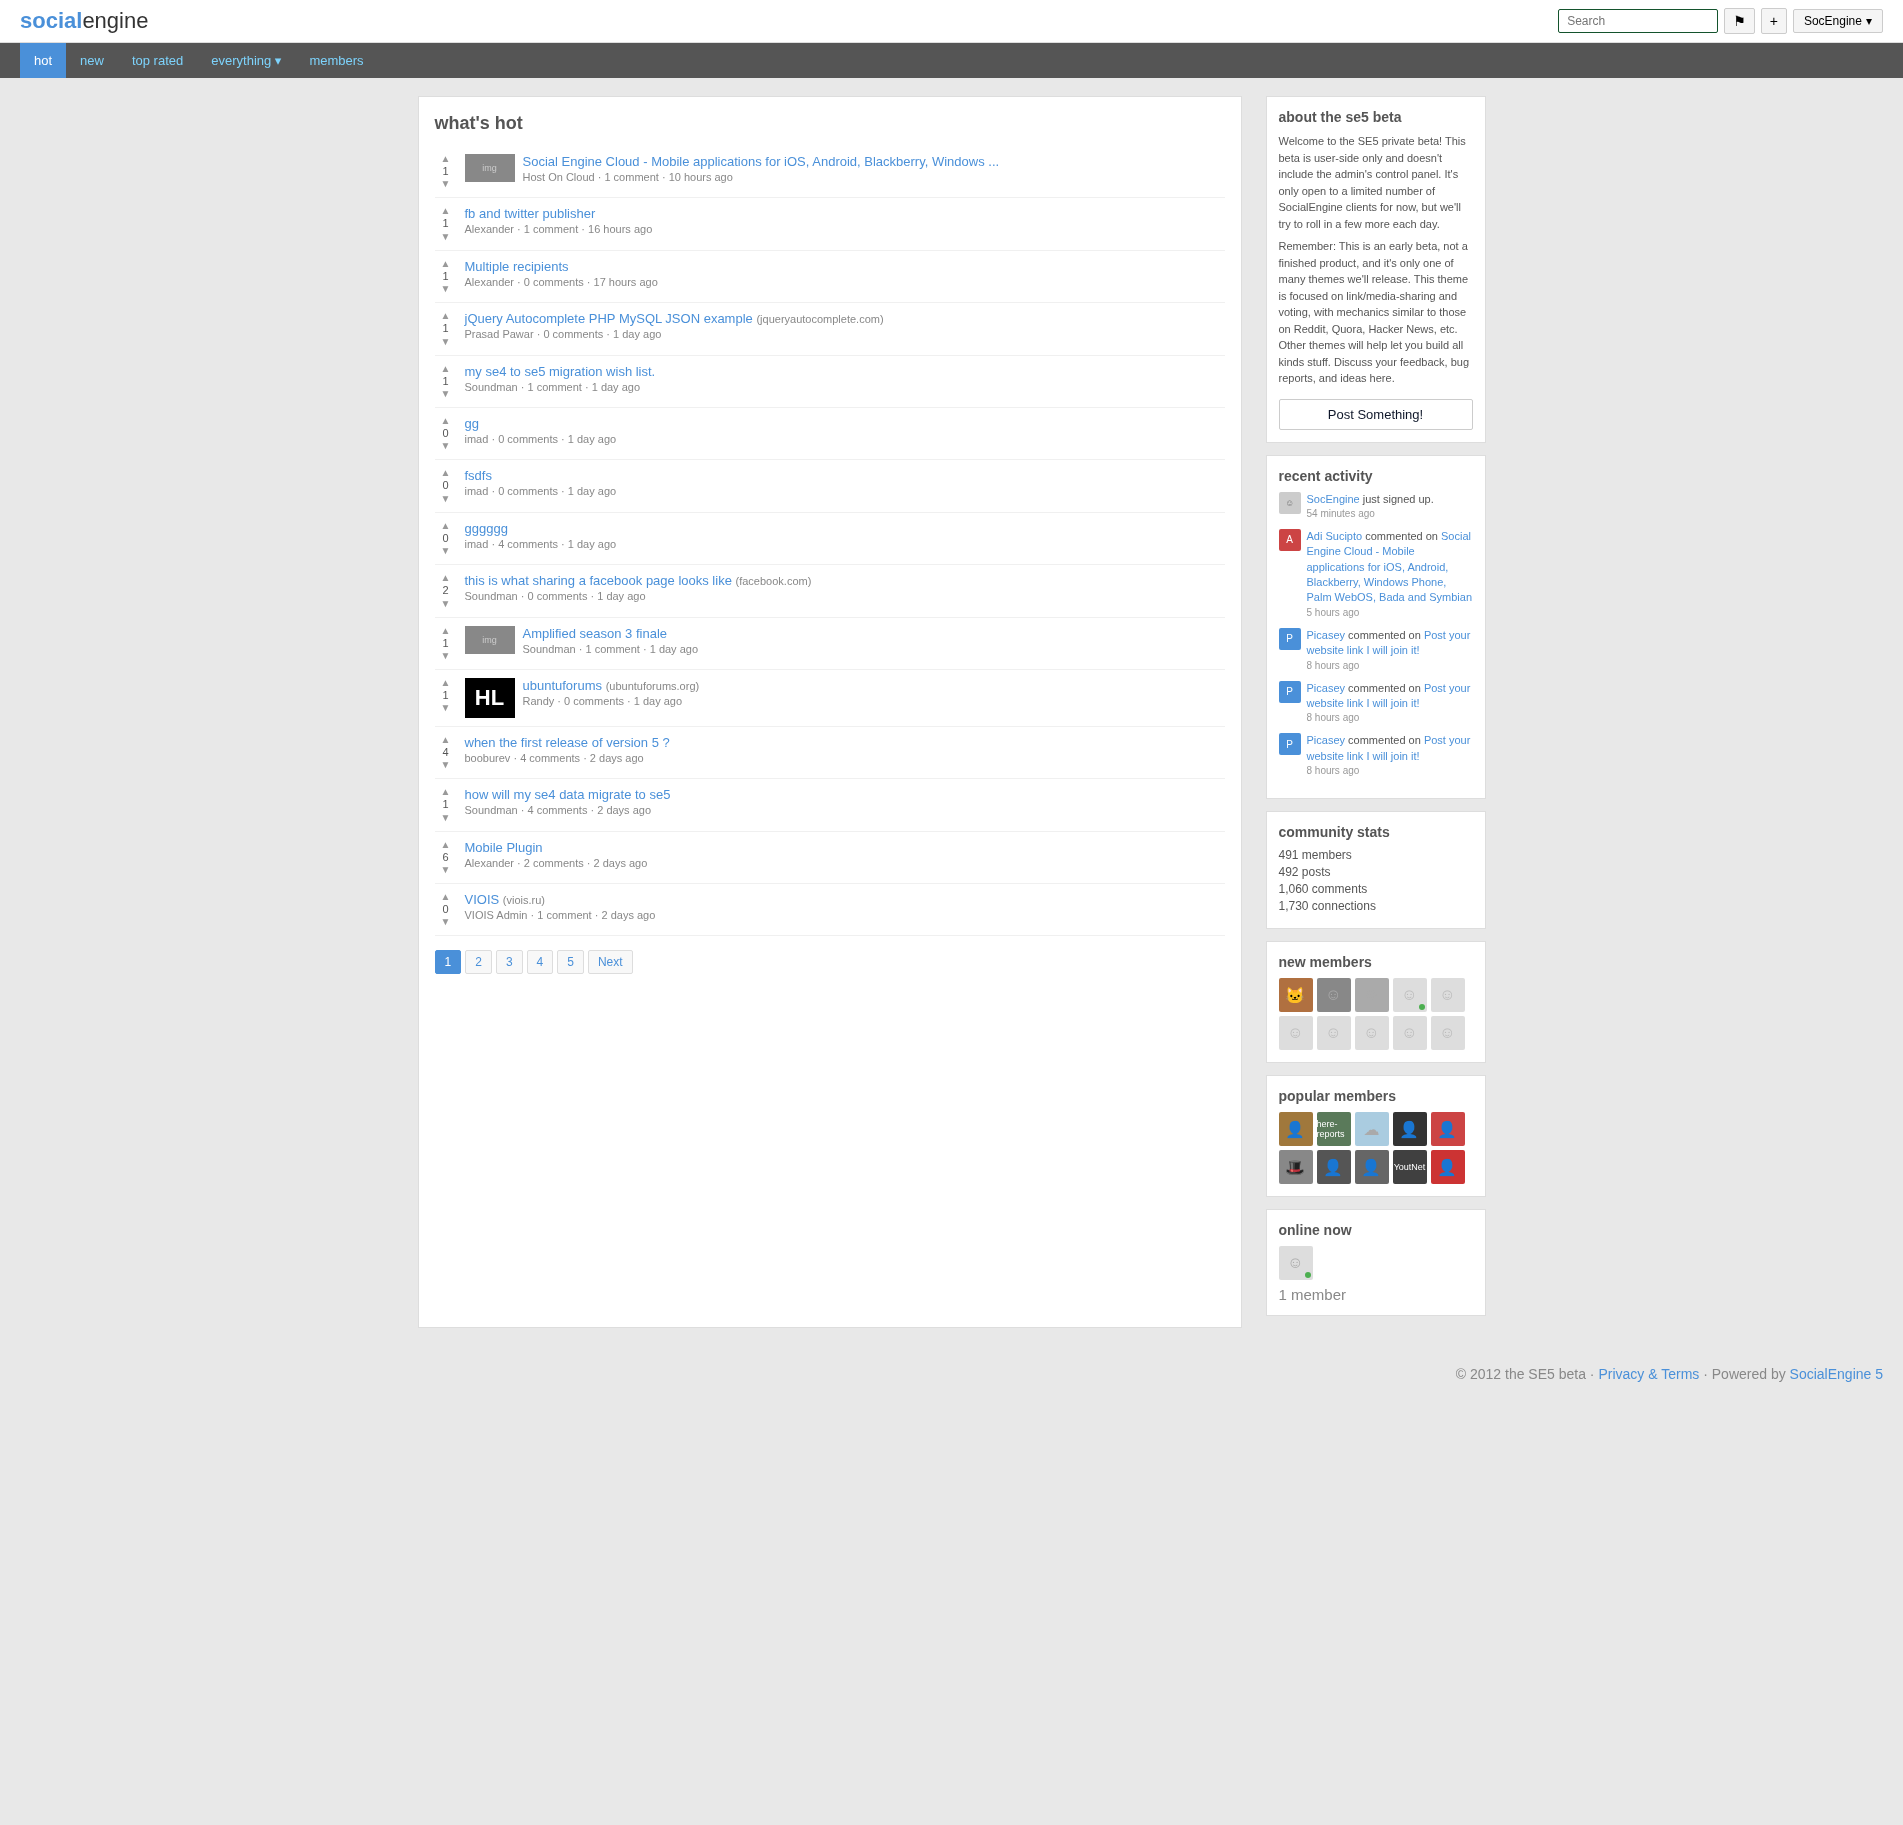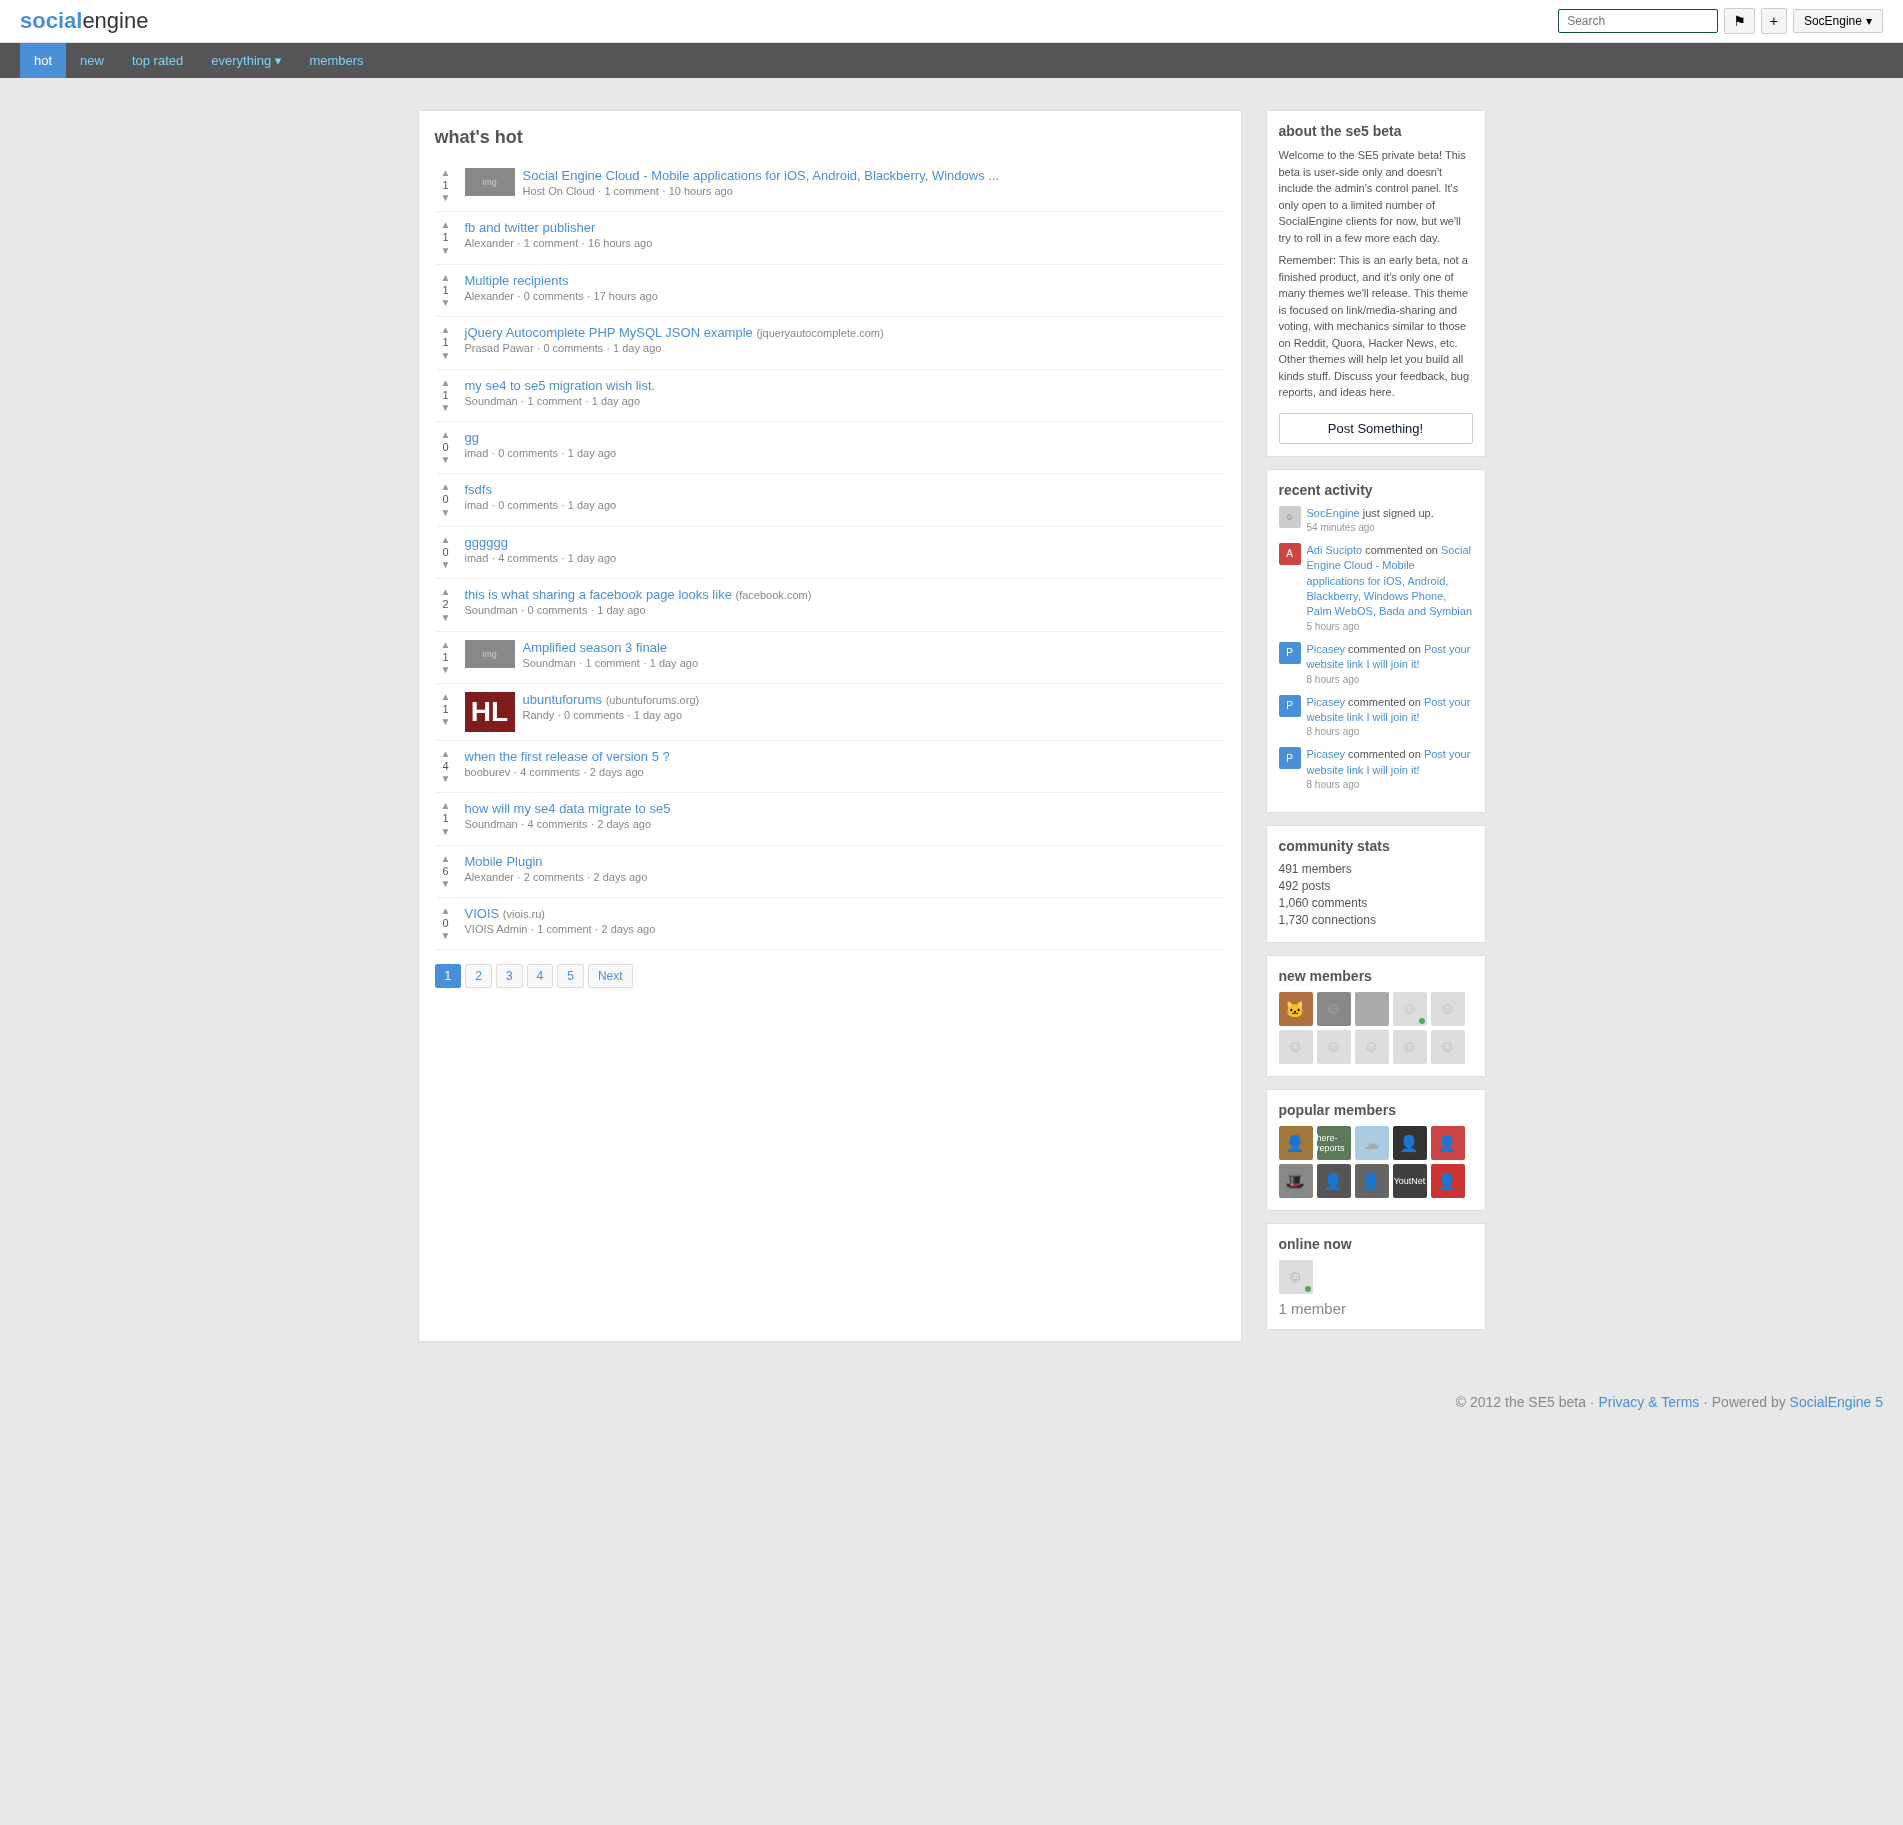--- a/index.html
+++ b/index.html
@@ -14,42 +14,42 @@
     #search-input { border: 1px solid #14532d; padding: 4px 8px; font-size: 12px; width: 160px; border-radius: 2px; color: #999; }
     .header-icon-btn { border: 1px solid #ccc; background: #f5f5f5; padding: 4px 8px; cursor: pointer; font-size: 14px; border-radius: 2px; }
     #user-btn { border: 1px solid #ccc; background: #f5f5f5; padding: 4px 10px; cursor: pointer; font-size: 12px; border-radius: 2px; display: flex; align-items: center; gap: 4px; }
 
     
     #nav { background: #555; padding: 0 20px; display: flex; align-items: stretch; }
     .nav-item { padding: 10px 14px; color: #7dd3fc; cursor: pointer; font-size: 13px; text-decoration: none; display: flex; align-items: center; gap: 3px; }
     .nav-item.active { background: #4a90d9; color: #fff; }
 
     
-    #main { max-width: 1100px; margin: 16px auto; padding: 16px; display: flex; gap: 24px; }
+    #main { max-width: 1100px; margin: 2px auto; padding: 16px; display: flex; gap: 24px; }
     #content { flex: 1; background: #fff; border: 1px solid #ddd; padding: 16px; }
     #sidebar { width: 220px; }
 
     
     .section-title { font-size: 18px; font-weight: bold; color: #555; margin-bottom: 12px; }
 
     
     .post-item { display: flex; align-items: flex-start; gap: 8px; padding: 8px 0; border-bottom: 1px solid #f0f0f0; }
     .vote-col { display: flex; flex-direction: column; align-items: center; min-width: 22px; }
     .vote-up, .vote-down { font-size: 10px; color: #999; cursor: pointer; line-height: 1; }
     .vote-count { font-size: 11px; color: #555; line-height: 1.4; text-align: center; }
     .post-thumb { width: 50px; height: 28px; background: #ccc; flex-shrink: 0; overflow: hidden; display: flex; align-items: center; justify-content: center; font-size: 9px; color: #777; }
     .post-body { flex: 1; }
     .post-title { color: #4a90d9; font-size: 13px; text-decoration: none; cursor: pointer; }
     .post-domain { color: #888; font-size: 11px; }
     .post-meta { font-size: 11px; color: #888; margin-top: 2px; }
     .post-meta span { margin-right: 4px; }
     .post-meta a { color: #888; text-decoration: none; }
 
     
-    .thumb-hl { background: #7f1d1d; color: #fff; font-size: 28px; font-weight: bold; display: flex; align-items: center; justify-content: center; width: 50px; height: 40px; }
+    .thumb-hl { background: #000000; color: #fff; font-size: 22px; font-weight: bold; display: flex; align-items: center; justify-content: center; width: 50px; height: 40px; }
 
     
     .pagination { display: flex; gap: 4px; margin-top: 14px; align-items: center; }
     .page-btn { border: 1px solid #ddd; background: #f8f8f8; padding: 4px 9px; cursor: pointer; font-size: 12px; color: #4a90d9; border-radius: 2px; text-decoration: none; }
     .page-btn.active { background: #4a90d9; color: #fff; border-color: #4a90d9; }
 
     
     .sidebar-box { background: #fff; border: 1px solid #ddd; padding: 12px; margin-bottom: 12px; }
     .sidebar-box-title { font-size: 14px; font-weight: bold; color: #555; margin-bottom: 8px; }
     .sidebar-box p { font-size: 11px; color: #555; line-height: 1.5; margin-bottom: 6px; }

